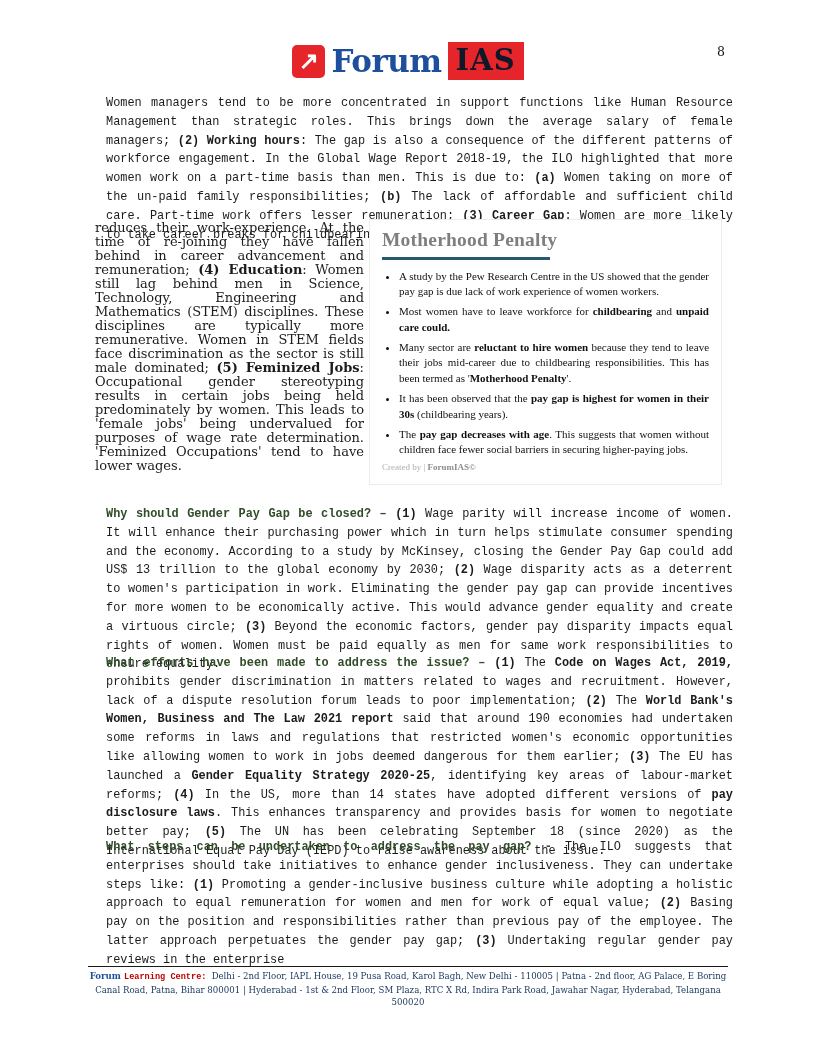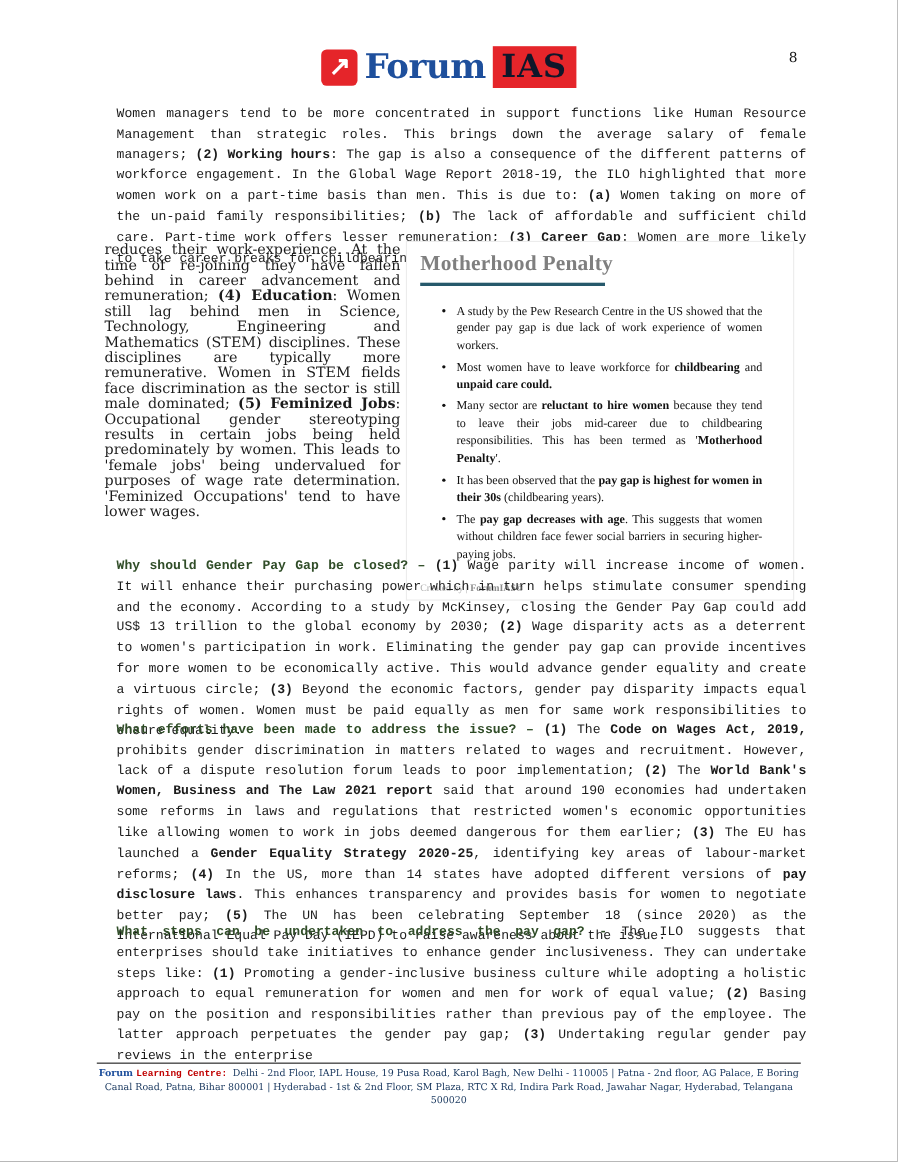--- a/index.html
+++ b/index.html
@@ -25,21 +25,21 @@
   .seg-navy{color:#17365d;}
   .seg-link{color:#0563c1;text-decoration:underline;cursor:pointer;}
   
   .infobox{
     position:absolute;left:369px;top:219px;width:353px;min-height:266px;
     background:#ffffff;border:1px solid #ececec;box-sizing:border-box;
     padding:9px 12px 6px 12px;font-family:Liberation Serif, serif;
   }
   .infobox-title{font-size:19.5px;font-weight:bold;color:#7f7f7f;letter-spacing:0.2px;}
   .infobox-underline{width:168px;height:2.5px;background:#26596b;margin:6px 0 9px 0;}
-  .infobox ul{margin:16px;padding:0 0 0 17px;}
+  .infobox ul{margin:0;padding:0 0 0 17px;}
   .infobox li{font-size:11px;line-height:15.8px;color:#111111;text-align:justify;margin:0 0 4px 0;}
   .infobox-credit{text-align:left;font-size:9px;color:#aeaeae;margin-top:1px;}
   .infobox-credit .seg-b{color:#8d8d8d;}
   
   .footer{
     position:absolute;left:88px;top:966px;width:640px;border-top:1.6px solid #1a1a1a;
     padding-top:3px;text-align:center;font-size:8.6px;line-height:12.5px;color:#17365d;
   }
   .footer .line2{margin-top:1px;}
 </style>

